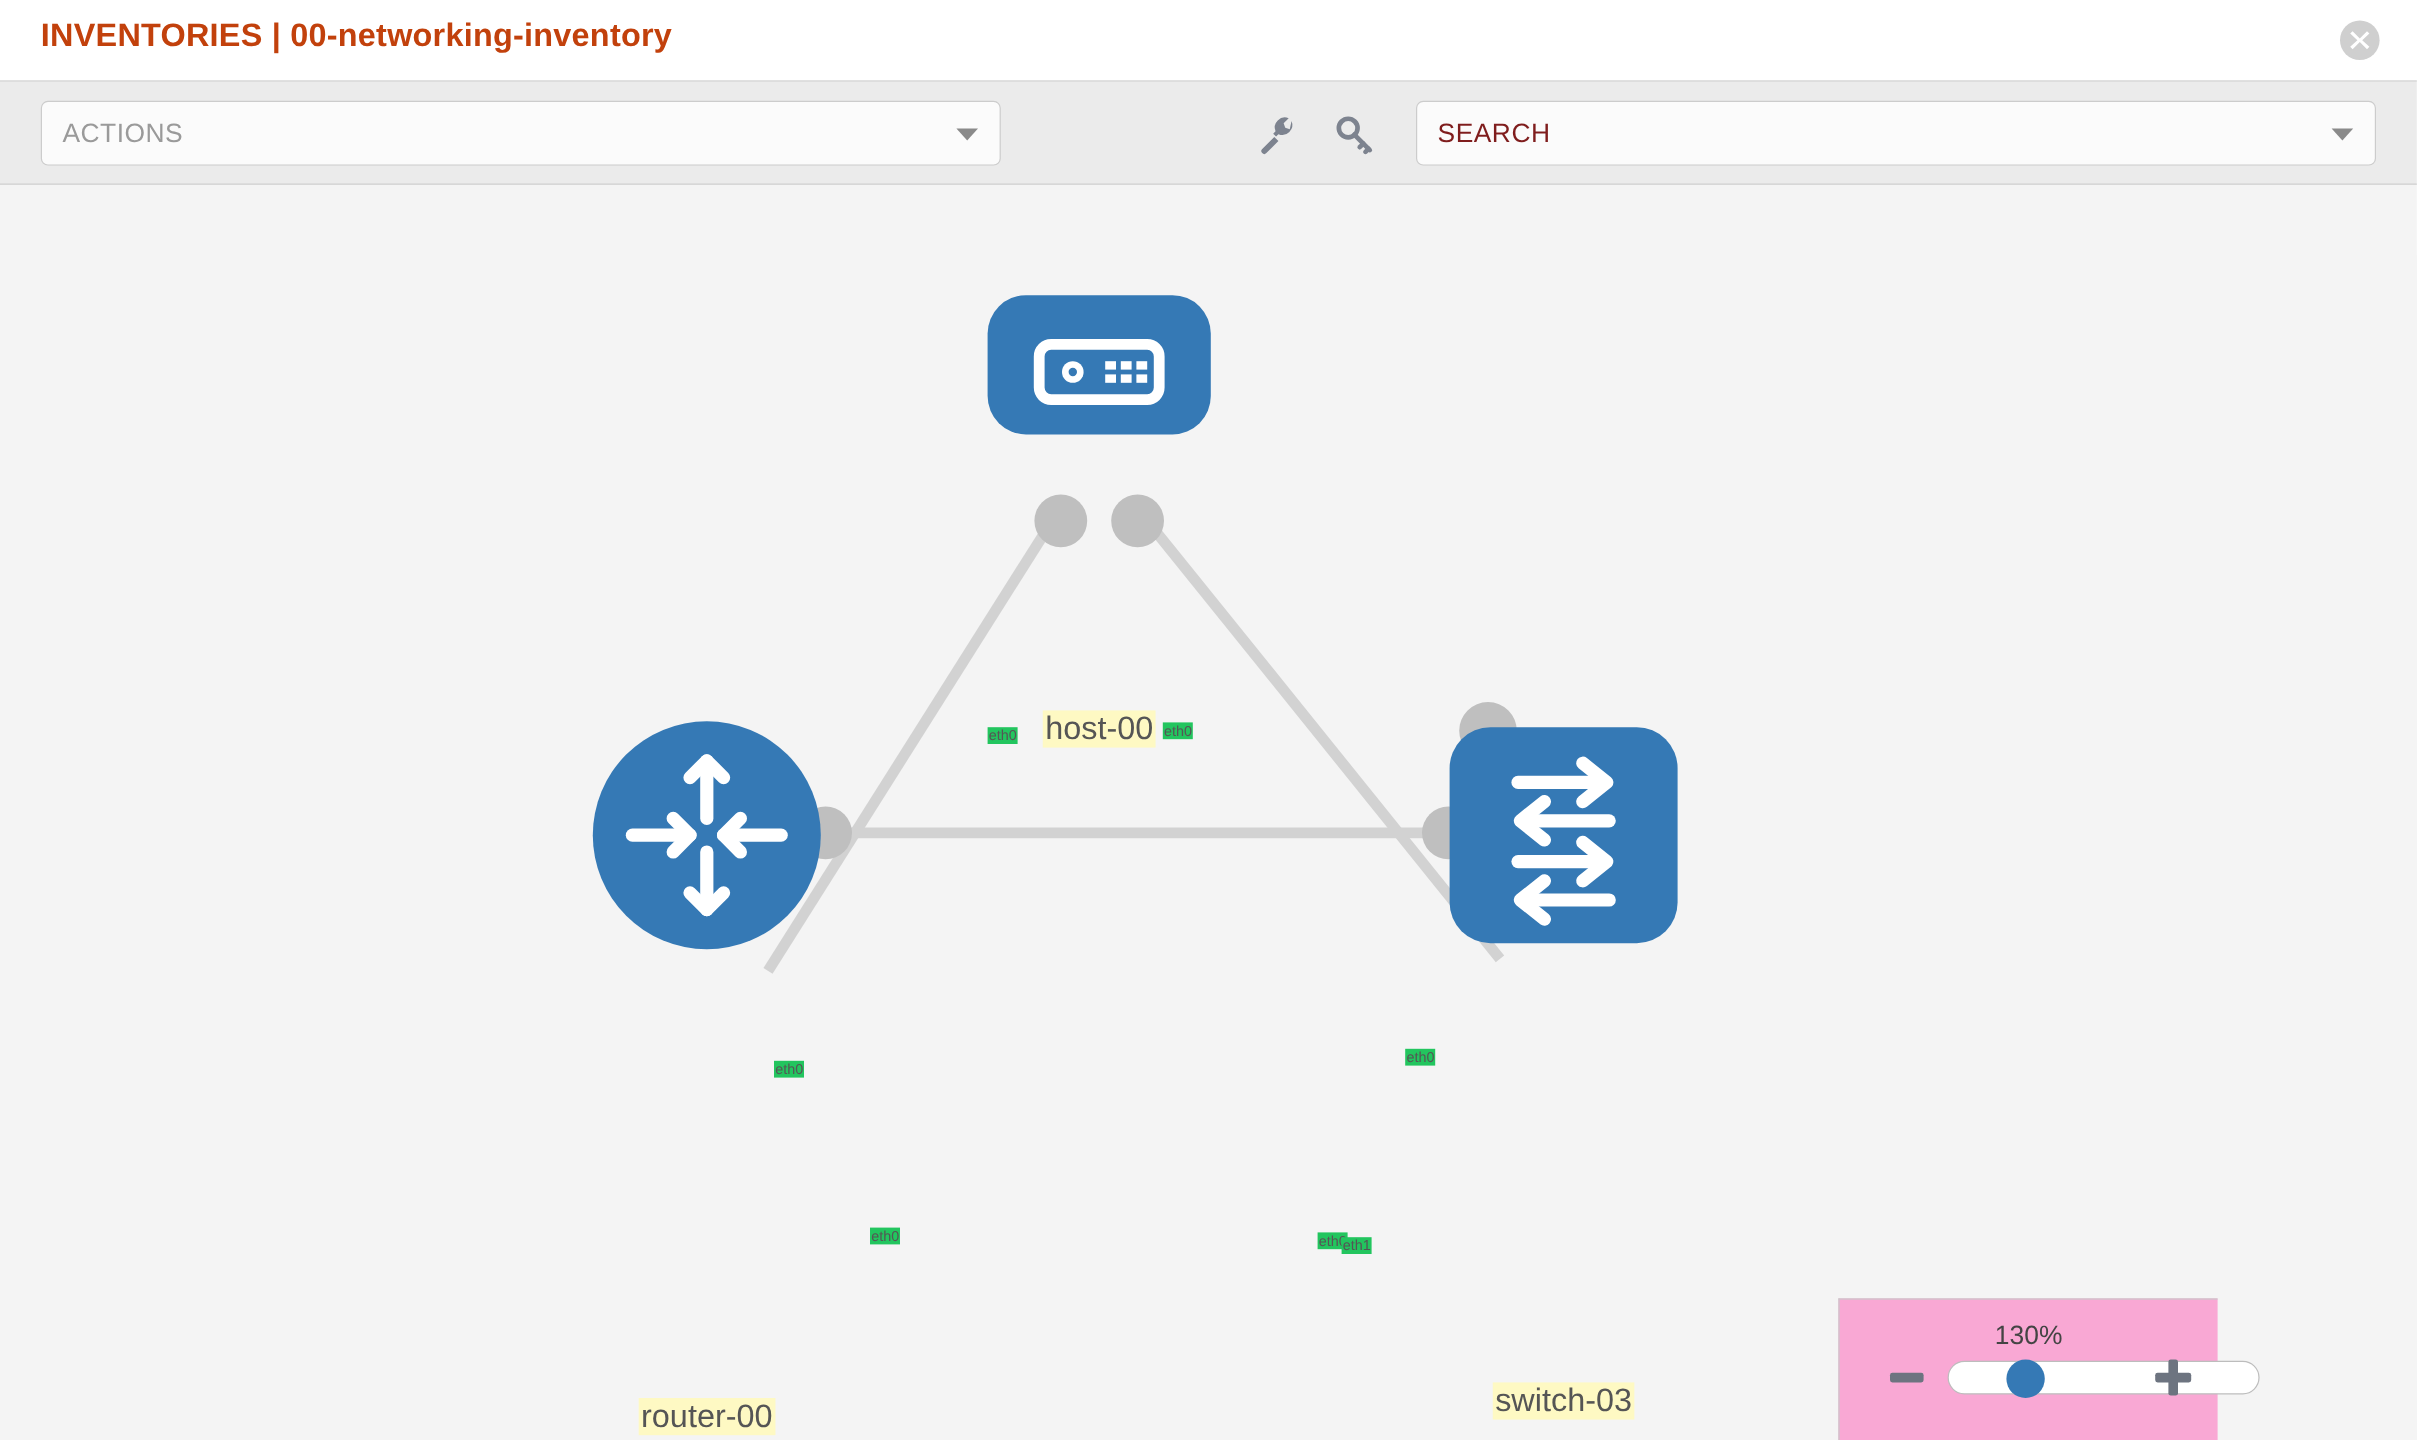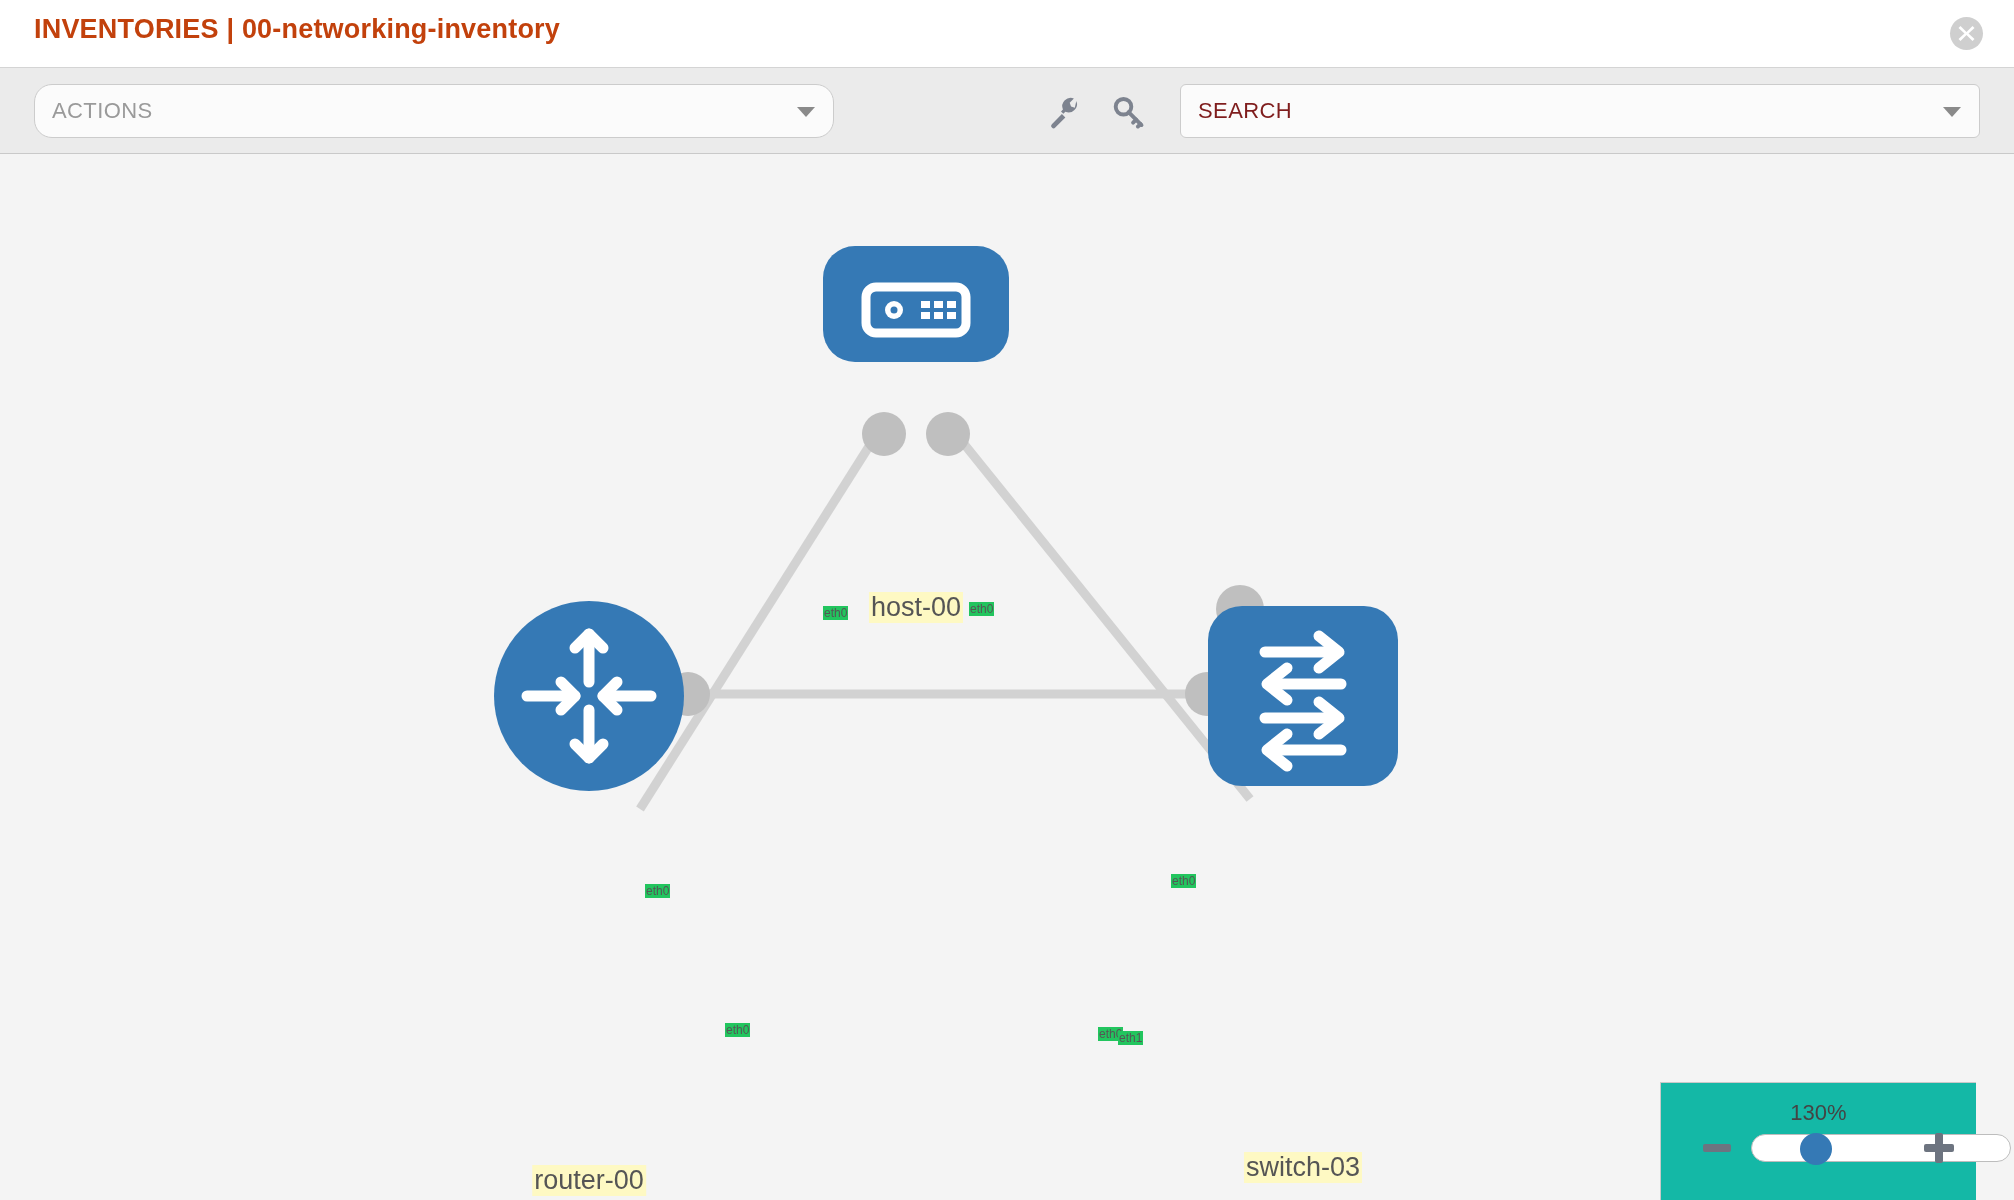--- a/index.html
+++ b/index.html
@@ -59,21 +59,21 @@
     box-sizing: border-box;
   }
   .actions-select {
     position: absolute;
     left: 34px;
     top: 16px;
     width: 800px;
     height: 54px;
     background: #fbfbfb;
     border: 1px solid #cccccc;
-    border-radius: 18px;
+    border-radius: 6px;
     box-sizing: border-box;
     cursor: pointer;
   }
   .actions-select .sel-label {
     position: absolute;
     left: 17px;
     top: 13px;
     font-size: 22px;
     color: #9a9a9a;
     letter-spacing: 0.4px;
@@ -149,25 +149,25 @@
     font-size: 12px;
     color: #555555;
     background: #22c55e;
     white-space: nowrap;
     padding: 0 1px;
   }
 
   
   .zoom-panel {
     position: absolute;
-    left: 1660px;
+    left: 1532px;
     top: 1082px;
     width: 316px;
     height: 118px;
-    background: #14b8a6;
+    background: #f9a8d4;
     border: 1px solid #c9c9c9;
     border-right: none;
     border-bottom: none;
     box-sizing: border-box;
   }
   .zoom-level {
     position: absolute;
     top: 17px;
     left: 0;
     width: 100%;

